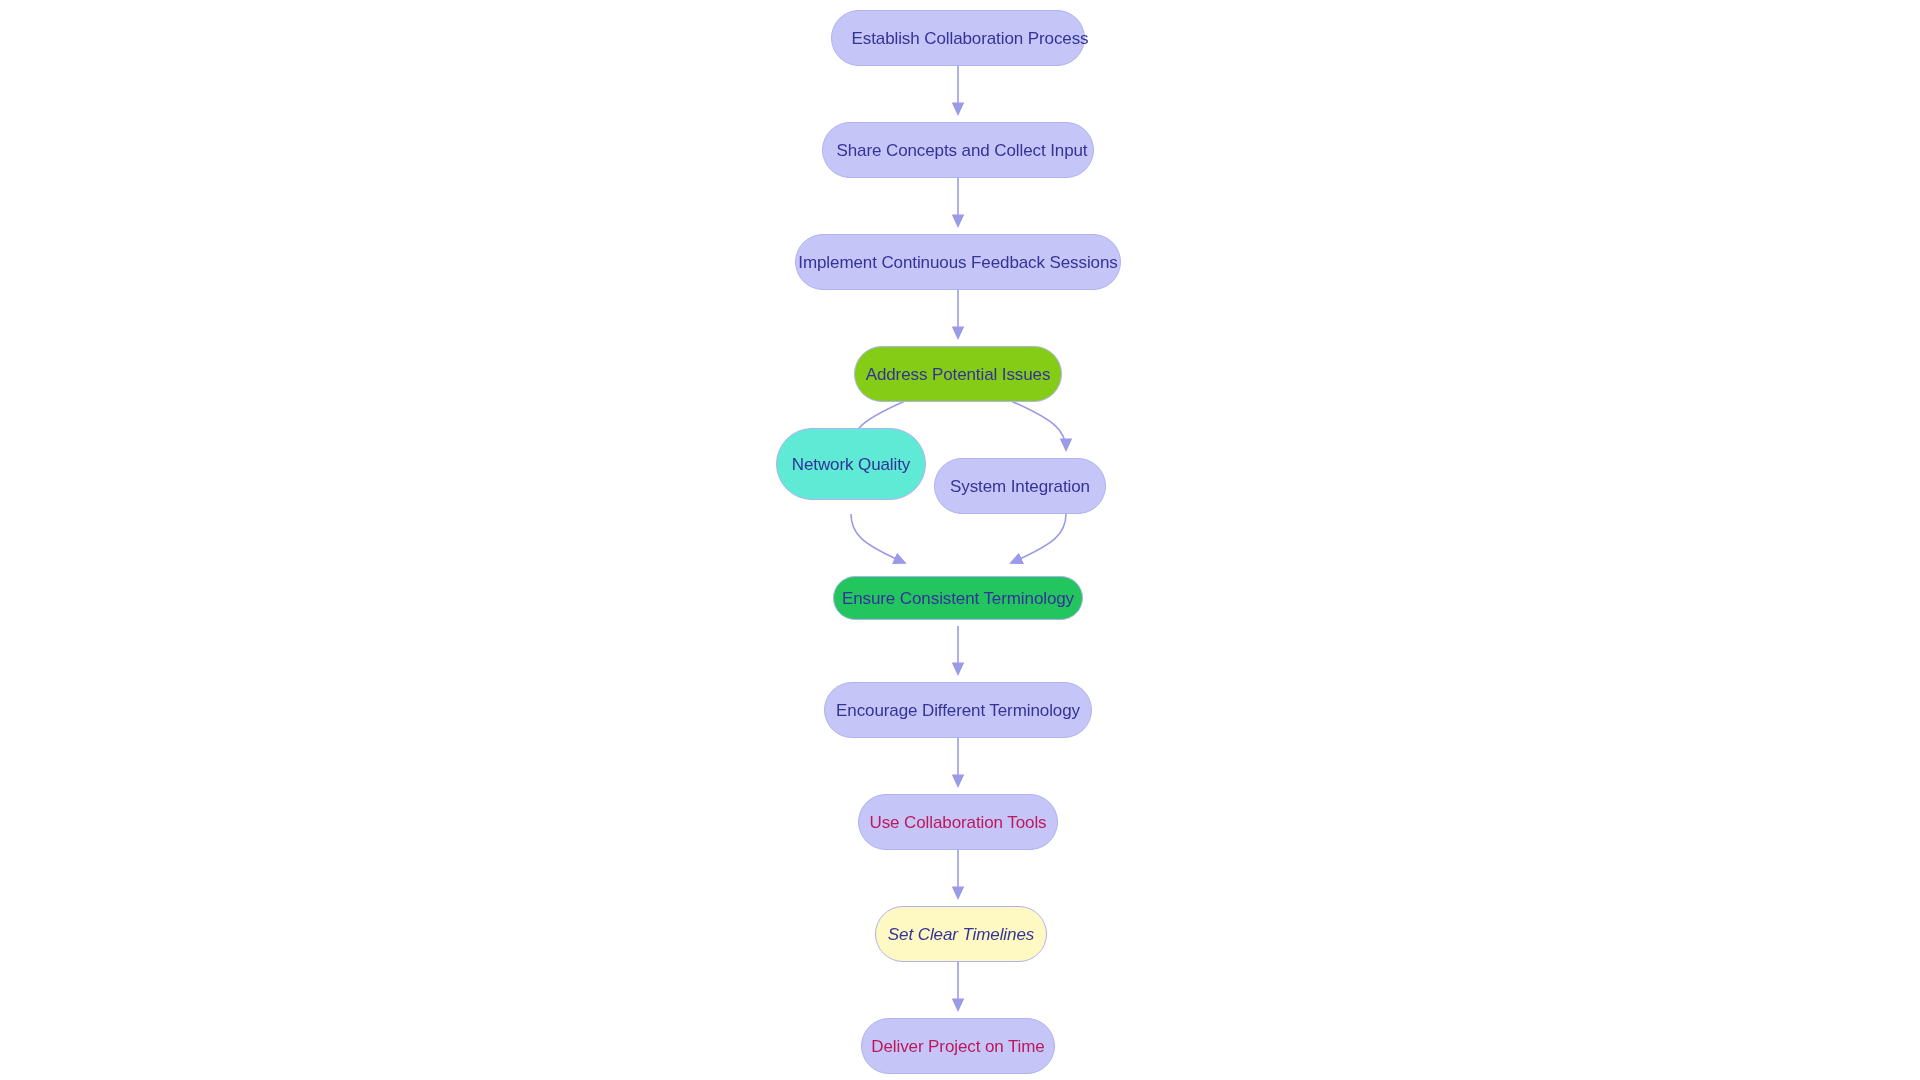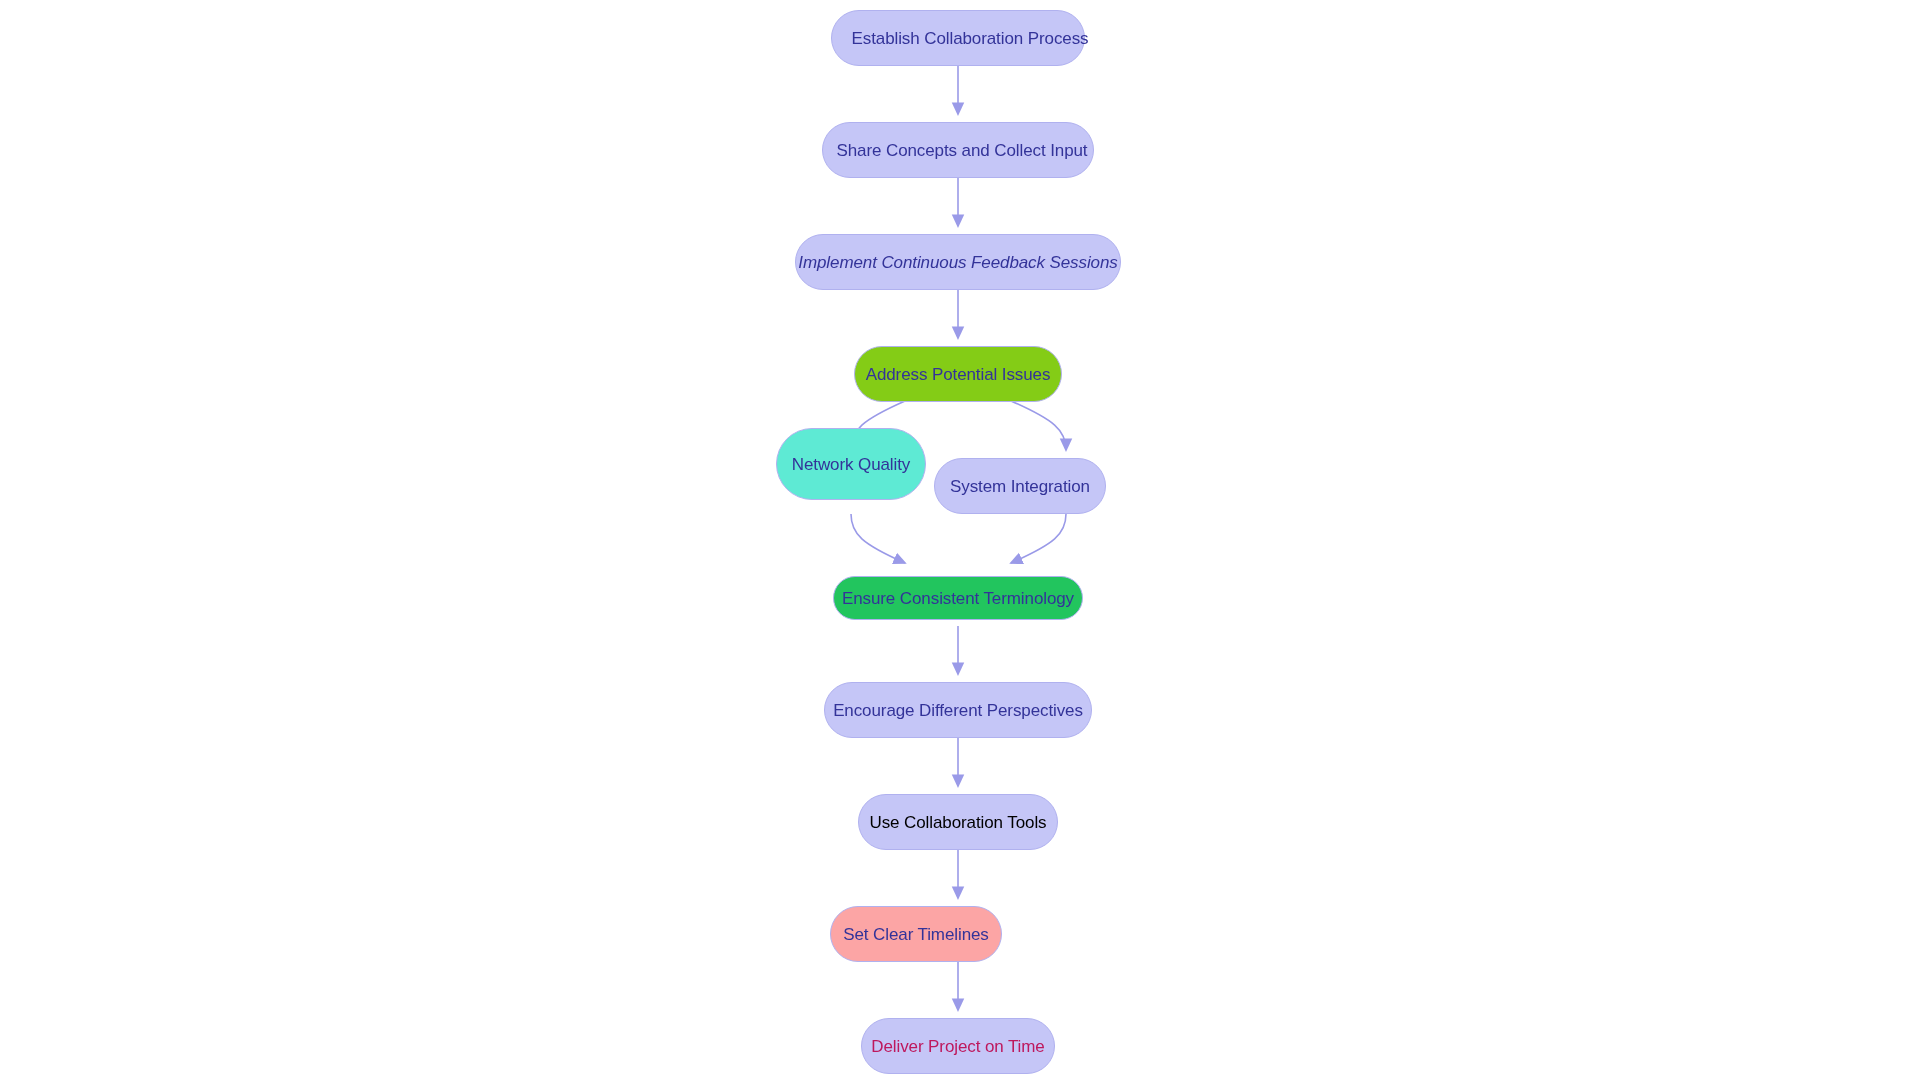--- a/index.html
+++ b/index.html
@@ -77,42 +77,42 @@
       </g>
   </svg>
 
   <div id="node-layer">
       <div class="flow-node" style="left: 958px; top: 38px; width: 254px; height: 56px; background: rgb(197, 198, 247); border-color: rgb(176, 177, 239);">
         <span class="flow-node-label" style="color: rgb(51, 51, 153); padding-left: 24px;">Establish Collaboration Process</span>
       </div>
       <div class="flow-node" style="left: 958px; top: 150px; width: 272px; height: 56px; background: rgb(197, 198, 247); border-color: rgb(176, 177, 239);">
         <span class="flow-node-label" style="color: rgb(51, 51, 153); margin-left: 8px;">Share Concepts and Collect Input</span>
       </div>
-      <div class="flow-node" style="left: 958px; top: 262px; width: 326px; height: 56px; background: rgb(197, 198, 247); border-color: rgb(176, 177, 239); font-style: italic;">
+      <div class="flow-node" style="left: 958px; top: 262px; width: 326px; height: 56px; background: rgb(197, 198, 247); border-color: rgb(176, 177, 239);">
         <span class="flow-node-label" style="color: rgb(51, 51, 153);">Implement Continuous Feedback Sessions</span>
       </div>
       <div class="flow-node" style="left: 958px; top: 374px; width: 208px; height: 56px; background: #84cc16; border-color: rgb(176, 177, 239);">
         <span class="flow-node-label" style="color: rgb(51, 51, 153);">Address Potential Issues</span>
       </div>
       <div class="flow-node" style="left: 851px; top: 464px; width: 150px; height: 72px; background: #5eead4; border-color: rgb(176, 177, 239);">
         <span class="flow-node-label" style="color: rgb(51, 51, 153);">Network Quality</span>
       </div>
       <div class="flow-node" style="left: 1020px; top: 486px; width: 172px; height: 56px; background: rgb(197, 198, 247); border-color: rgb(176, 177, 239);">
         <span class="flow-node-label" style="color: rgb(51, 51, 153);">System Integration</span>
       </div>
       <div class="flow-node" style="left: 958px; top: 598px; width: 250px; height: 44px; background: #22c55e; border-color: rgb(176, 177, 239);">
         <span class="flow-node-label" style="color: rgb(51, 51, 153);">Ensure Consistent Terminology</span>
       </div>
       <div class="flow-node" style="left: 958px; top: 710px; width: 268px; height: 56px; background: rgb(197, 198, 247); border-color: rgb(176, 177, 239);">
-        <span class="flow-node-label" style="color: rgb(51, 51, 153);">Encourage Different Perspectives</span>
+        <span class="flow-node-label" style="color: rgb(51, 51, 153);">Encourage Different Terminology</span>
       </div>
       <div class="flow-node" style="left: 958px; top: 822px; width: 200px; height: 56px; background: rgb(197, 198, 247); border-color: rgb(176, 177, 239);">
-        <span class="flow-node-label" style="color: #000000;">Use Collaboration Tools</span>
+        <span class="flow-node-label" style="color: #be185d;">Use Collaboration Tools</span>
       </div>
-      <div class="flow-node" style="left: 916px; top: 934px; width: 172px; height: 56px; background: #fca5a5; border-color: rgb(176, 177, 239);">
+      <div class="flow-node" style="left: 961px; top: 934px; width: 172px; height: 56px; background: #fef9c3; border-color: rgb(176, 177, 239); font-style: italic;">
         <span class="flow-node-label" style="color: rgb(51, 51, 153);">Set Clear Timelines</span>
       </div>
       <div class="flow-node" style="left: 958px; top: 1046px; width: 194px; height: 56px; background: rgb(197, 198, 247); border-color: rgb(176, 177, 239);">
         <span class="flow-node-label" style="color: #be185d;">Deliver Project on Time</span>
       </div>
     </div>
 
 </div>
 
 </body></html>

